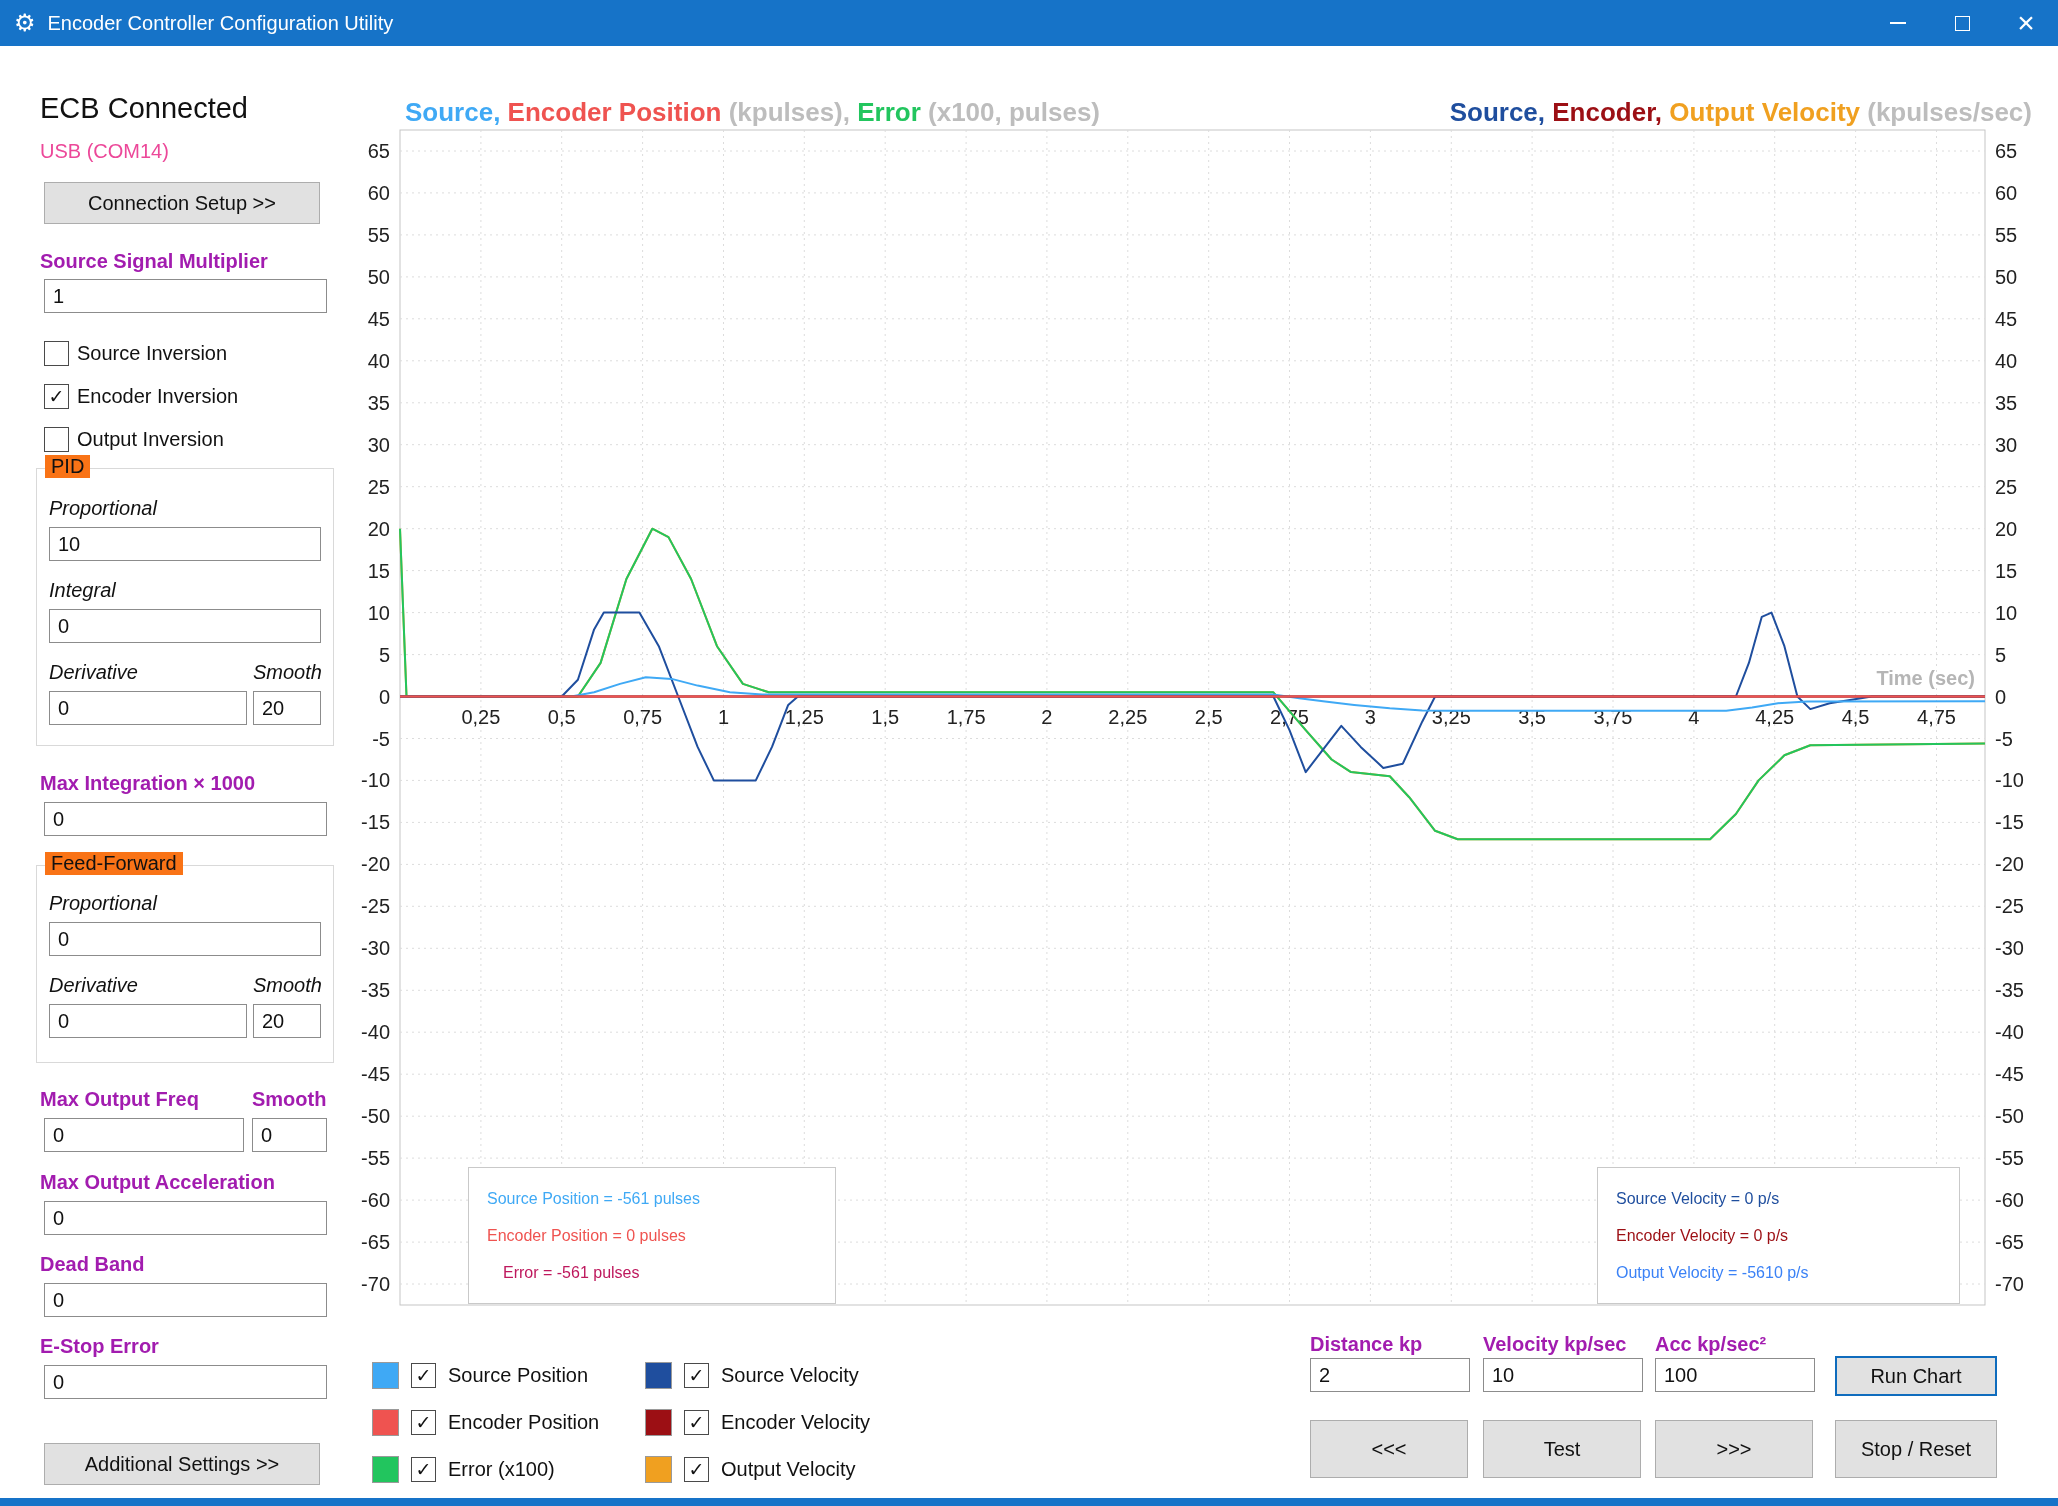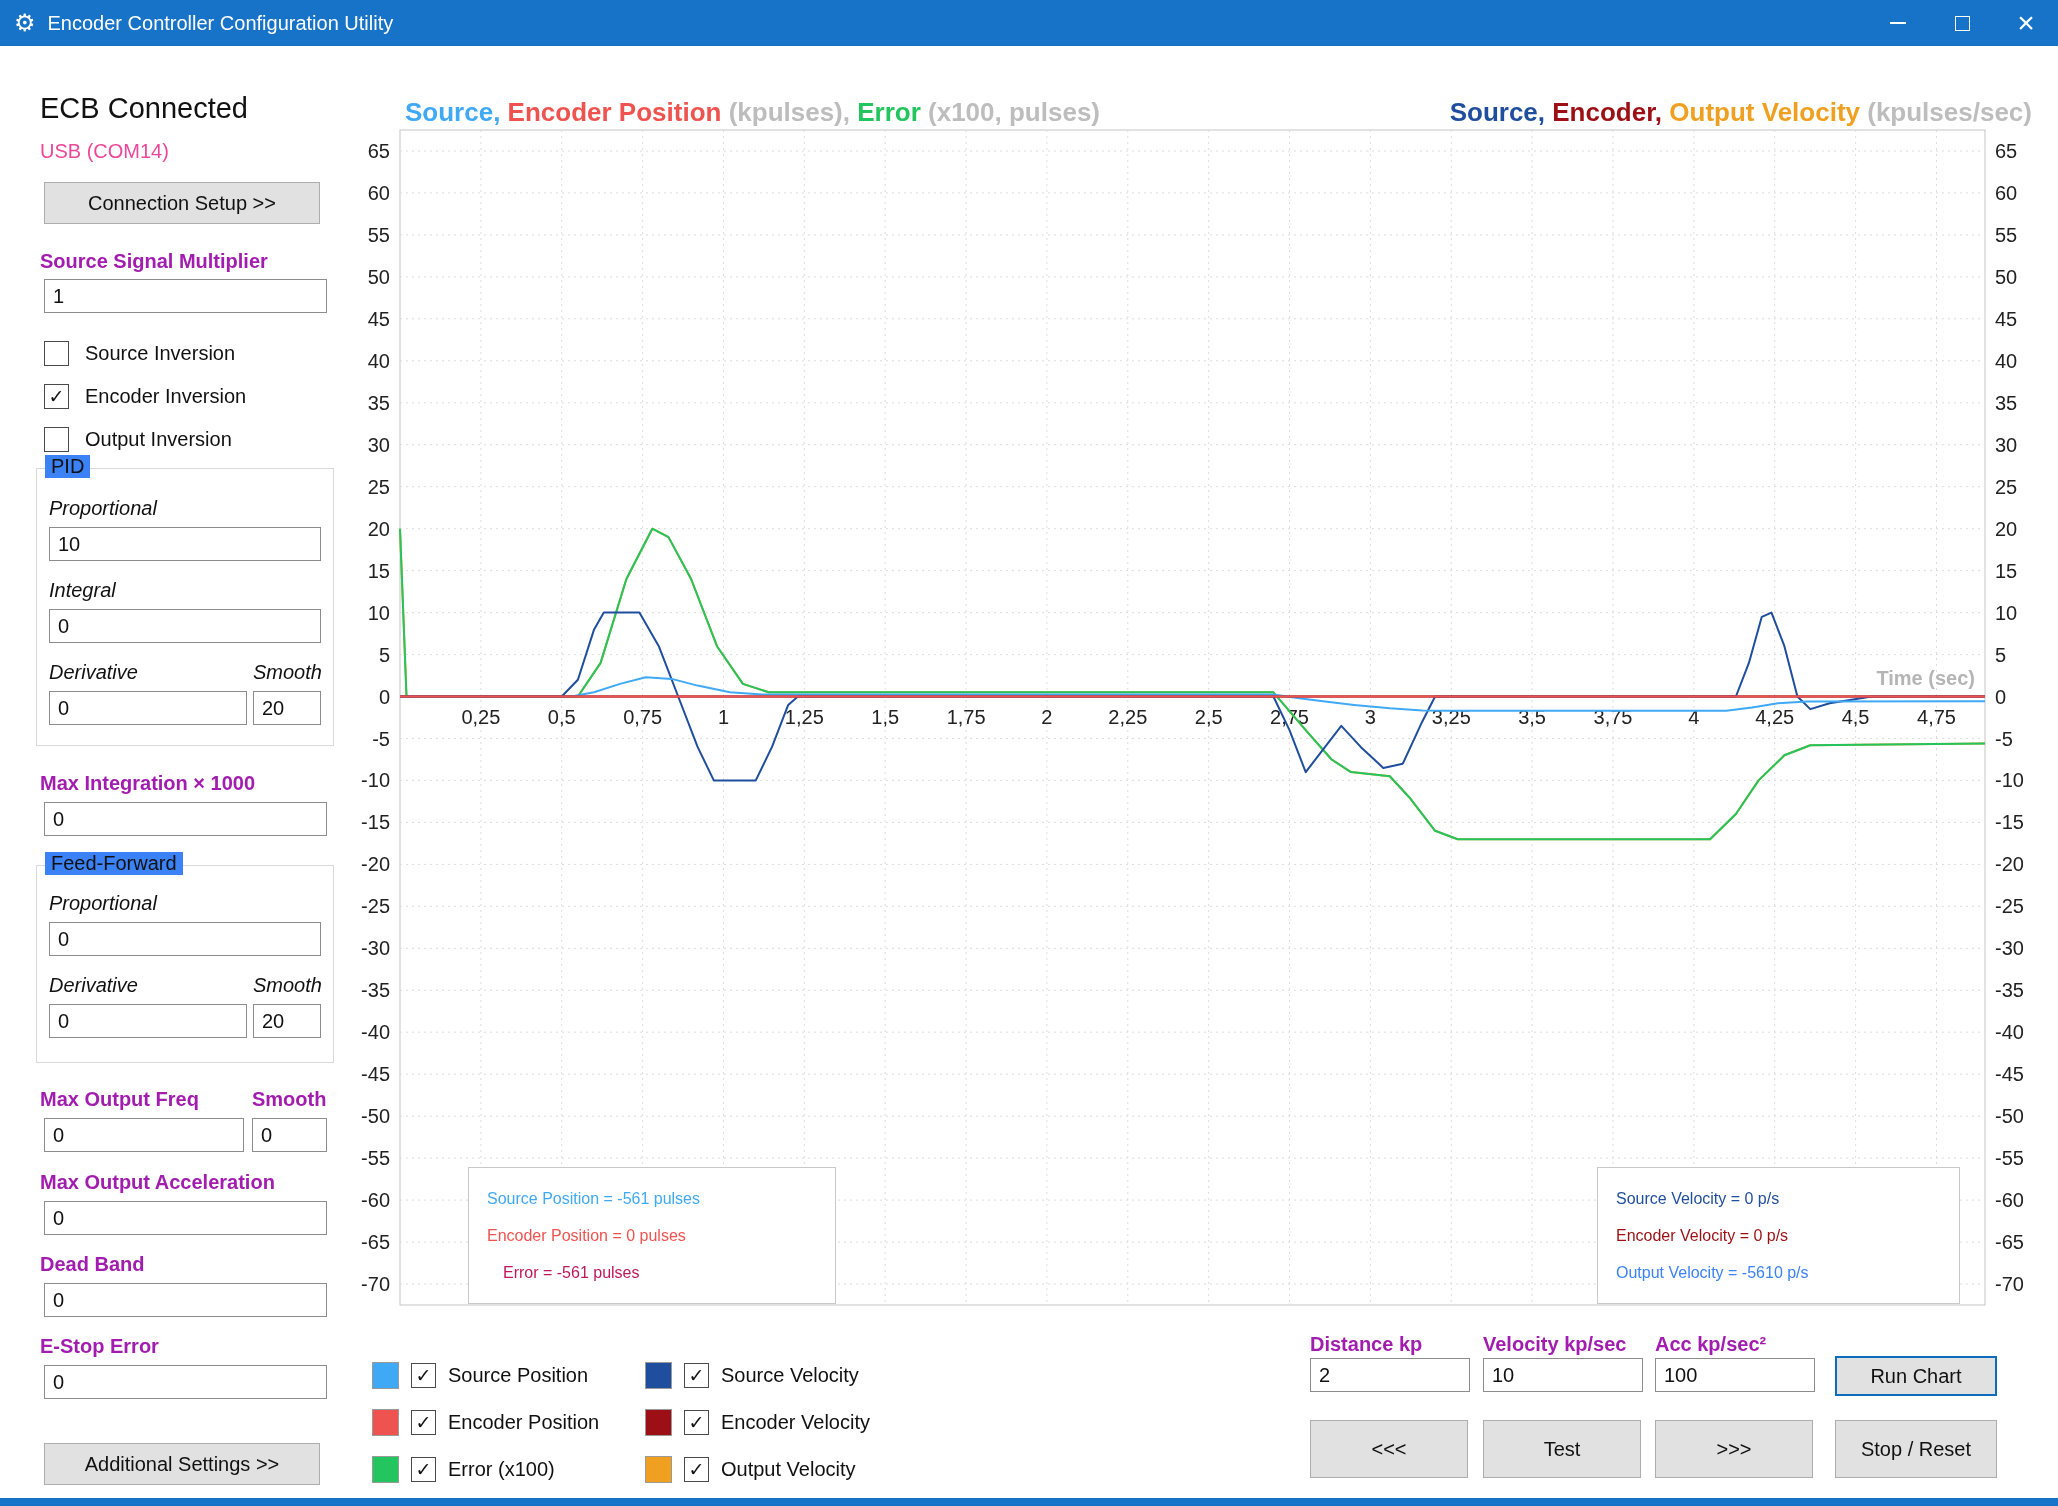--- a/index.html
+++ b/index.html
@@ -23,28 +23,28 @@
   
   .lbl { position:absolute; font-size:20px; color:#a21caf; white-space:nowrap;font-weight:bold; }
   .h1  { position:absolute; font-size:29px; color:#111; }
   .sub { position:absolute; font-size:20px; color:#ec4899; }
   .tb  { position:absolute; height:34px; border:1px solid #8c8c8c; background:#fff;
          font-size:20px; font-family:inherit; color:#111; padding:0 8px; }
   .btn { position:absolute; background:#e1e1e1; border:1px solid #adadad; color:#111;
          font-size:20px; font-family:inherit; display:flex; align-items:center; justify-content:center; }
   .btn-primary { border:2px solid #0f6cbd; }
   .groupbox { position:absolute; border:1px solid #d9d9d9; }
-  .groupbox-label { position:absolute; top:-14px; left:8px; background:#3b82f6; padding:0 6px; font-size:20px; }
+  .groupbox-label { position:absolute; top:-14px; left:8px; background:#f97316; padding:0 6px; font-size:20px; }
   .gb-lbl { position:absolute; font-size:20px; white-space:nowrap;font-style:italic; }
   .gb-tb { position:absolute; height:34px; border:1px solid #8c8c8c; background:#fff;
            font-size:20px; font-family:inherit; color:#111; padding:0 8px; }
   .cb { width:25px; height:25px; border:1.5px solid #4a4a4a; background:#fff; flex:none;
         display:inline-flex; align-items:center; justify-content:center; font-size:19px; color:#111; }
   #inversions { position:absolute; left:44px; top:332px; }
-  .inv-row { display:flex; align-items:center; height:43px; gap:16px; }
+  .inv-row { display:flex; align-items:center; height:43px; gap:8px; }
   .cb-label { font-size:20px; white-space:nowrap; }
 
   
   #chart-svg { position:absolute; left:0; top:0; z-index:1; }
   .legend-top { position:absolute; top:97px; font-weight:bold; font-size:26px; white-space:pre; z-index:2; }
   #legend-left { left:405px; }
   #legend-right { right:26px; }
   .overlay-box { position:absolute; background:#fff; border:1px solid #c9c9c9; padding:12px 18px; z-index:3; }
   #overlay-left  { left:468px;  top:1167px; width:368px; }
   #overlay-right { left:1597px; top:1167px; width:363px; }

